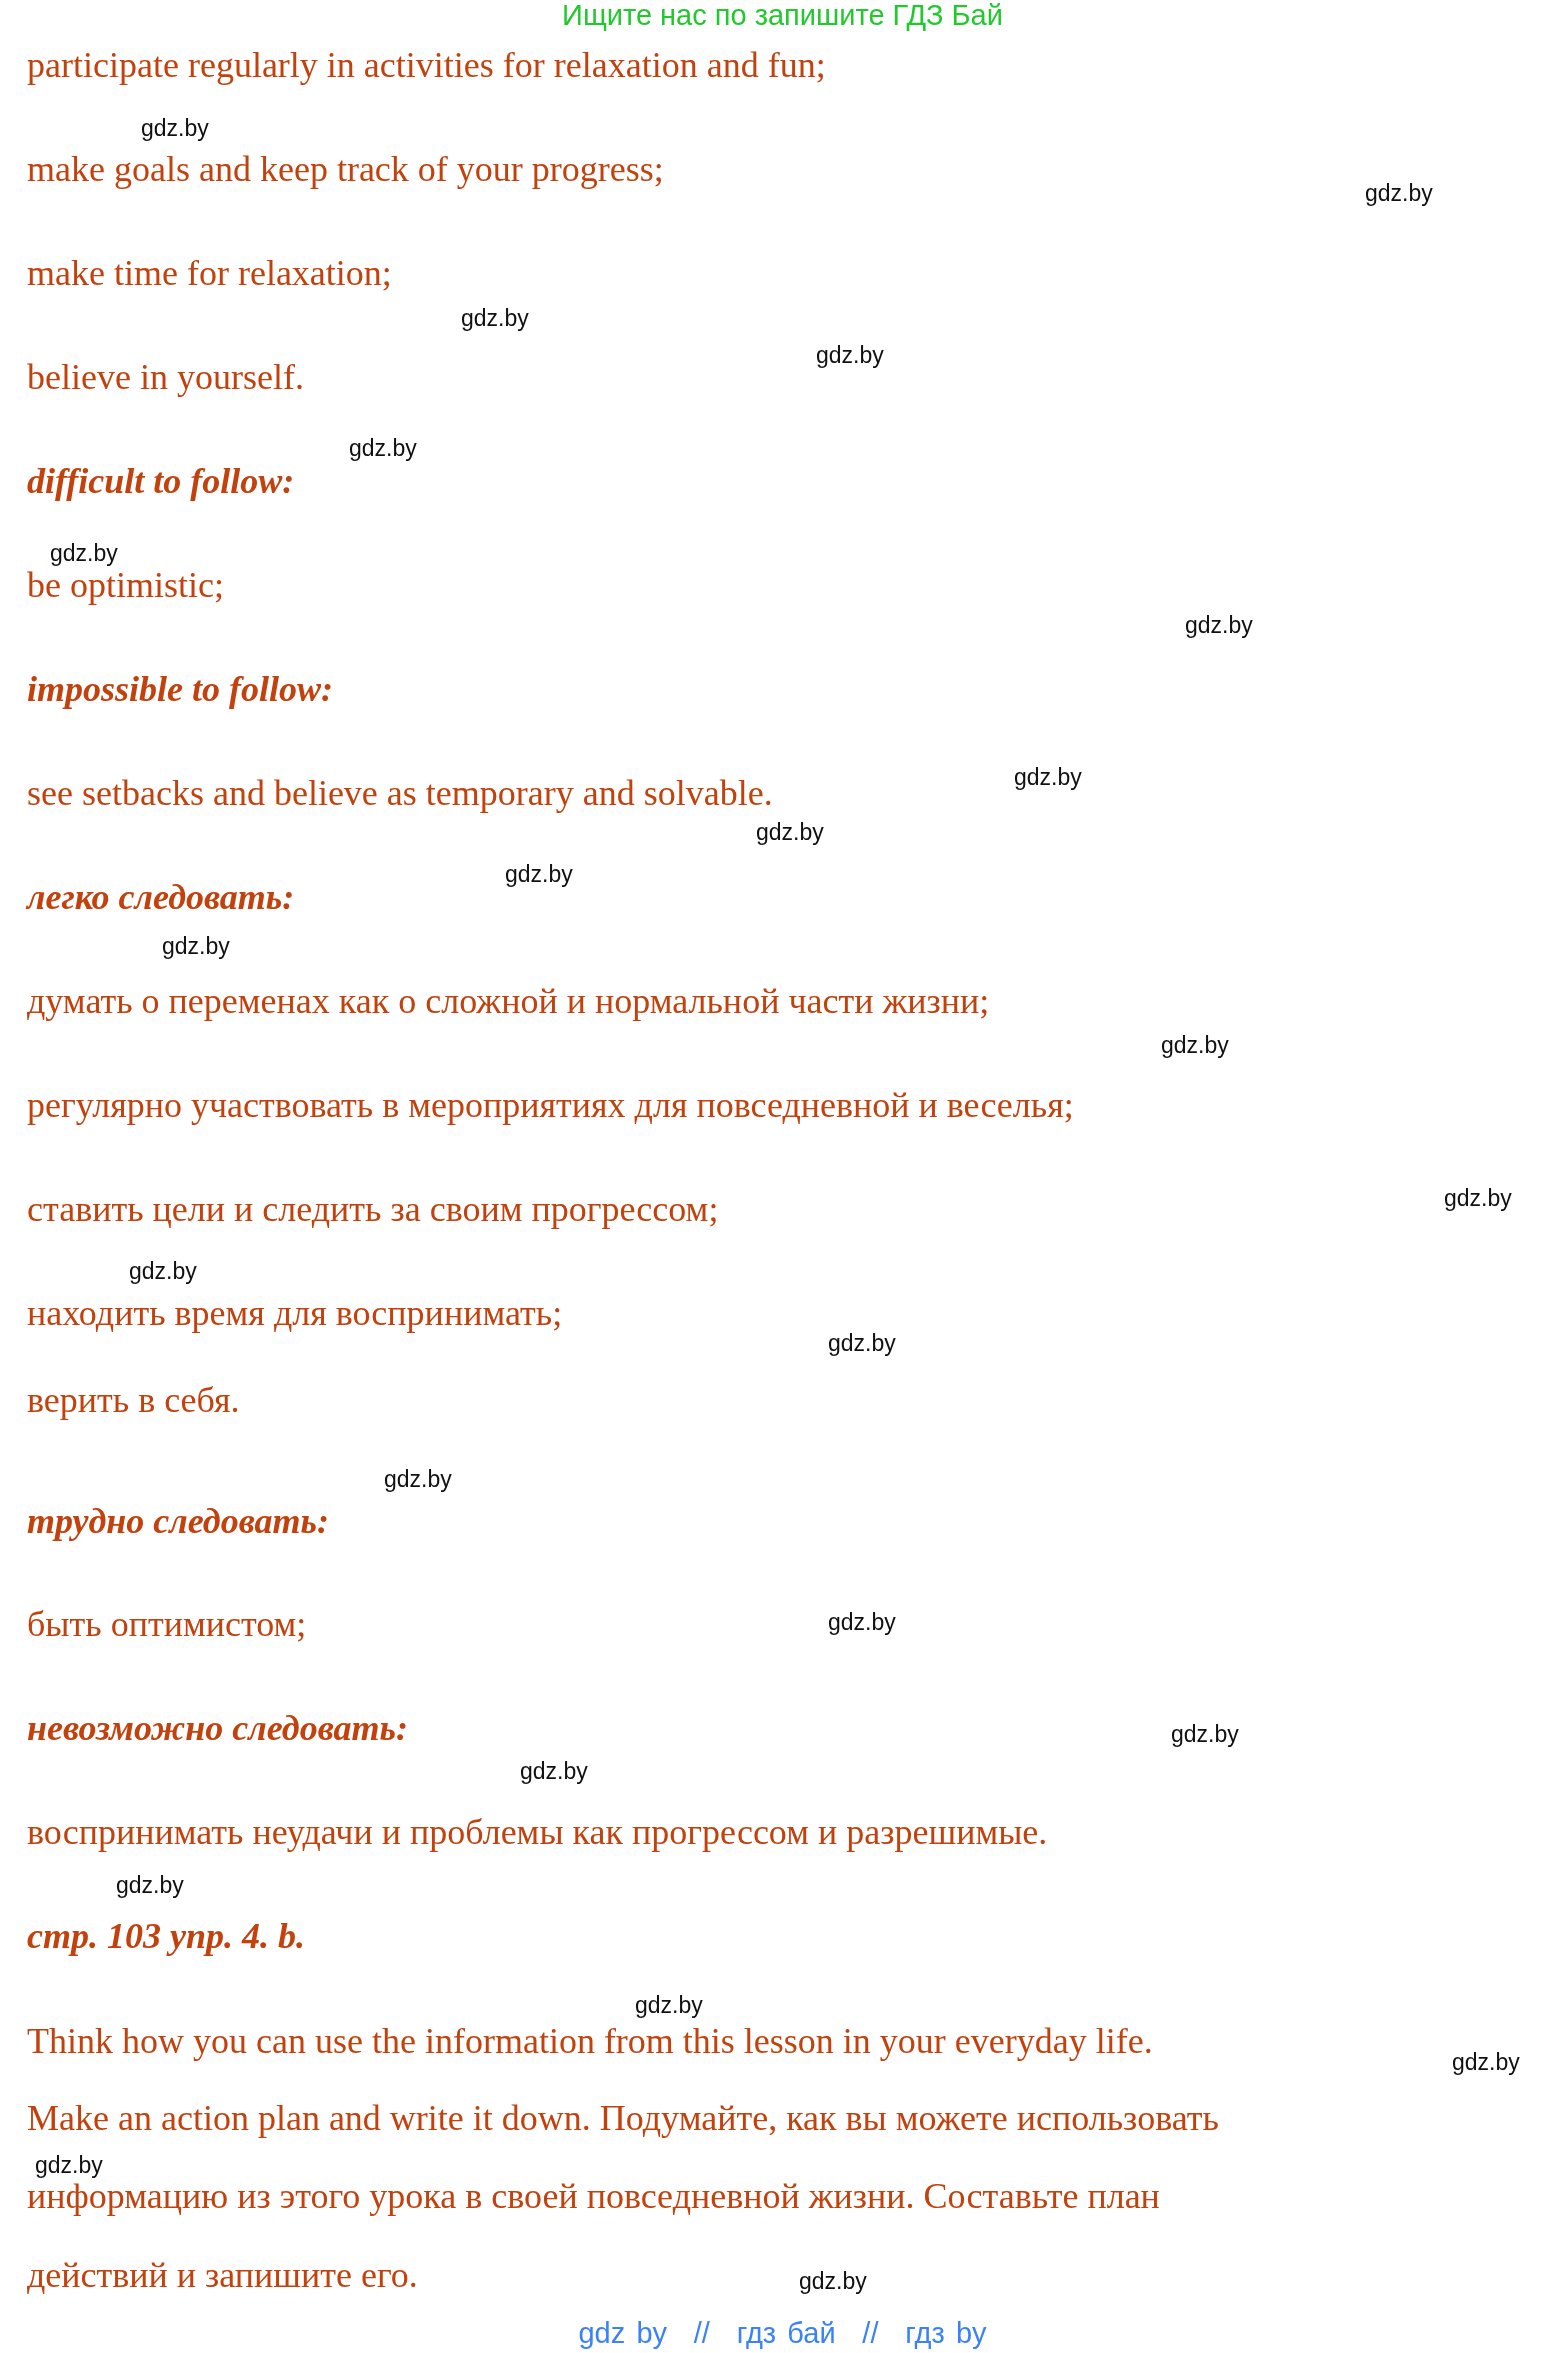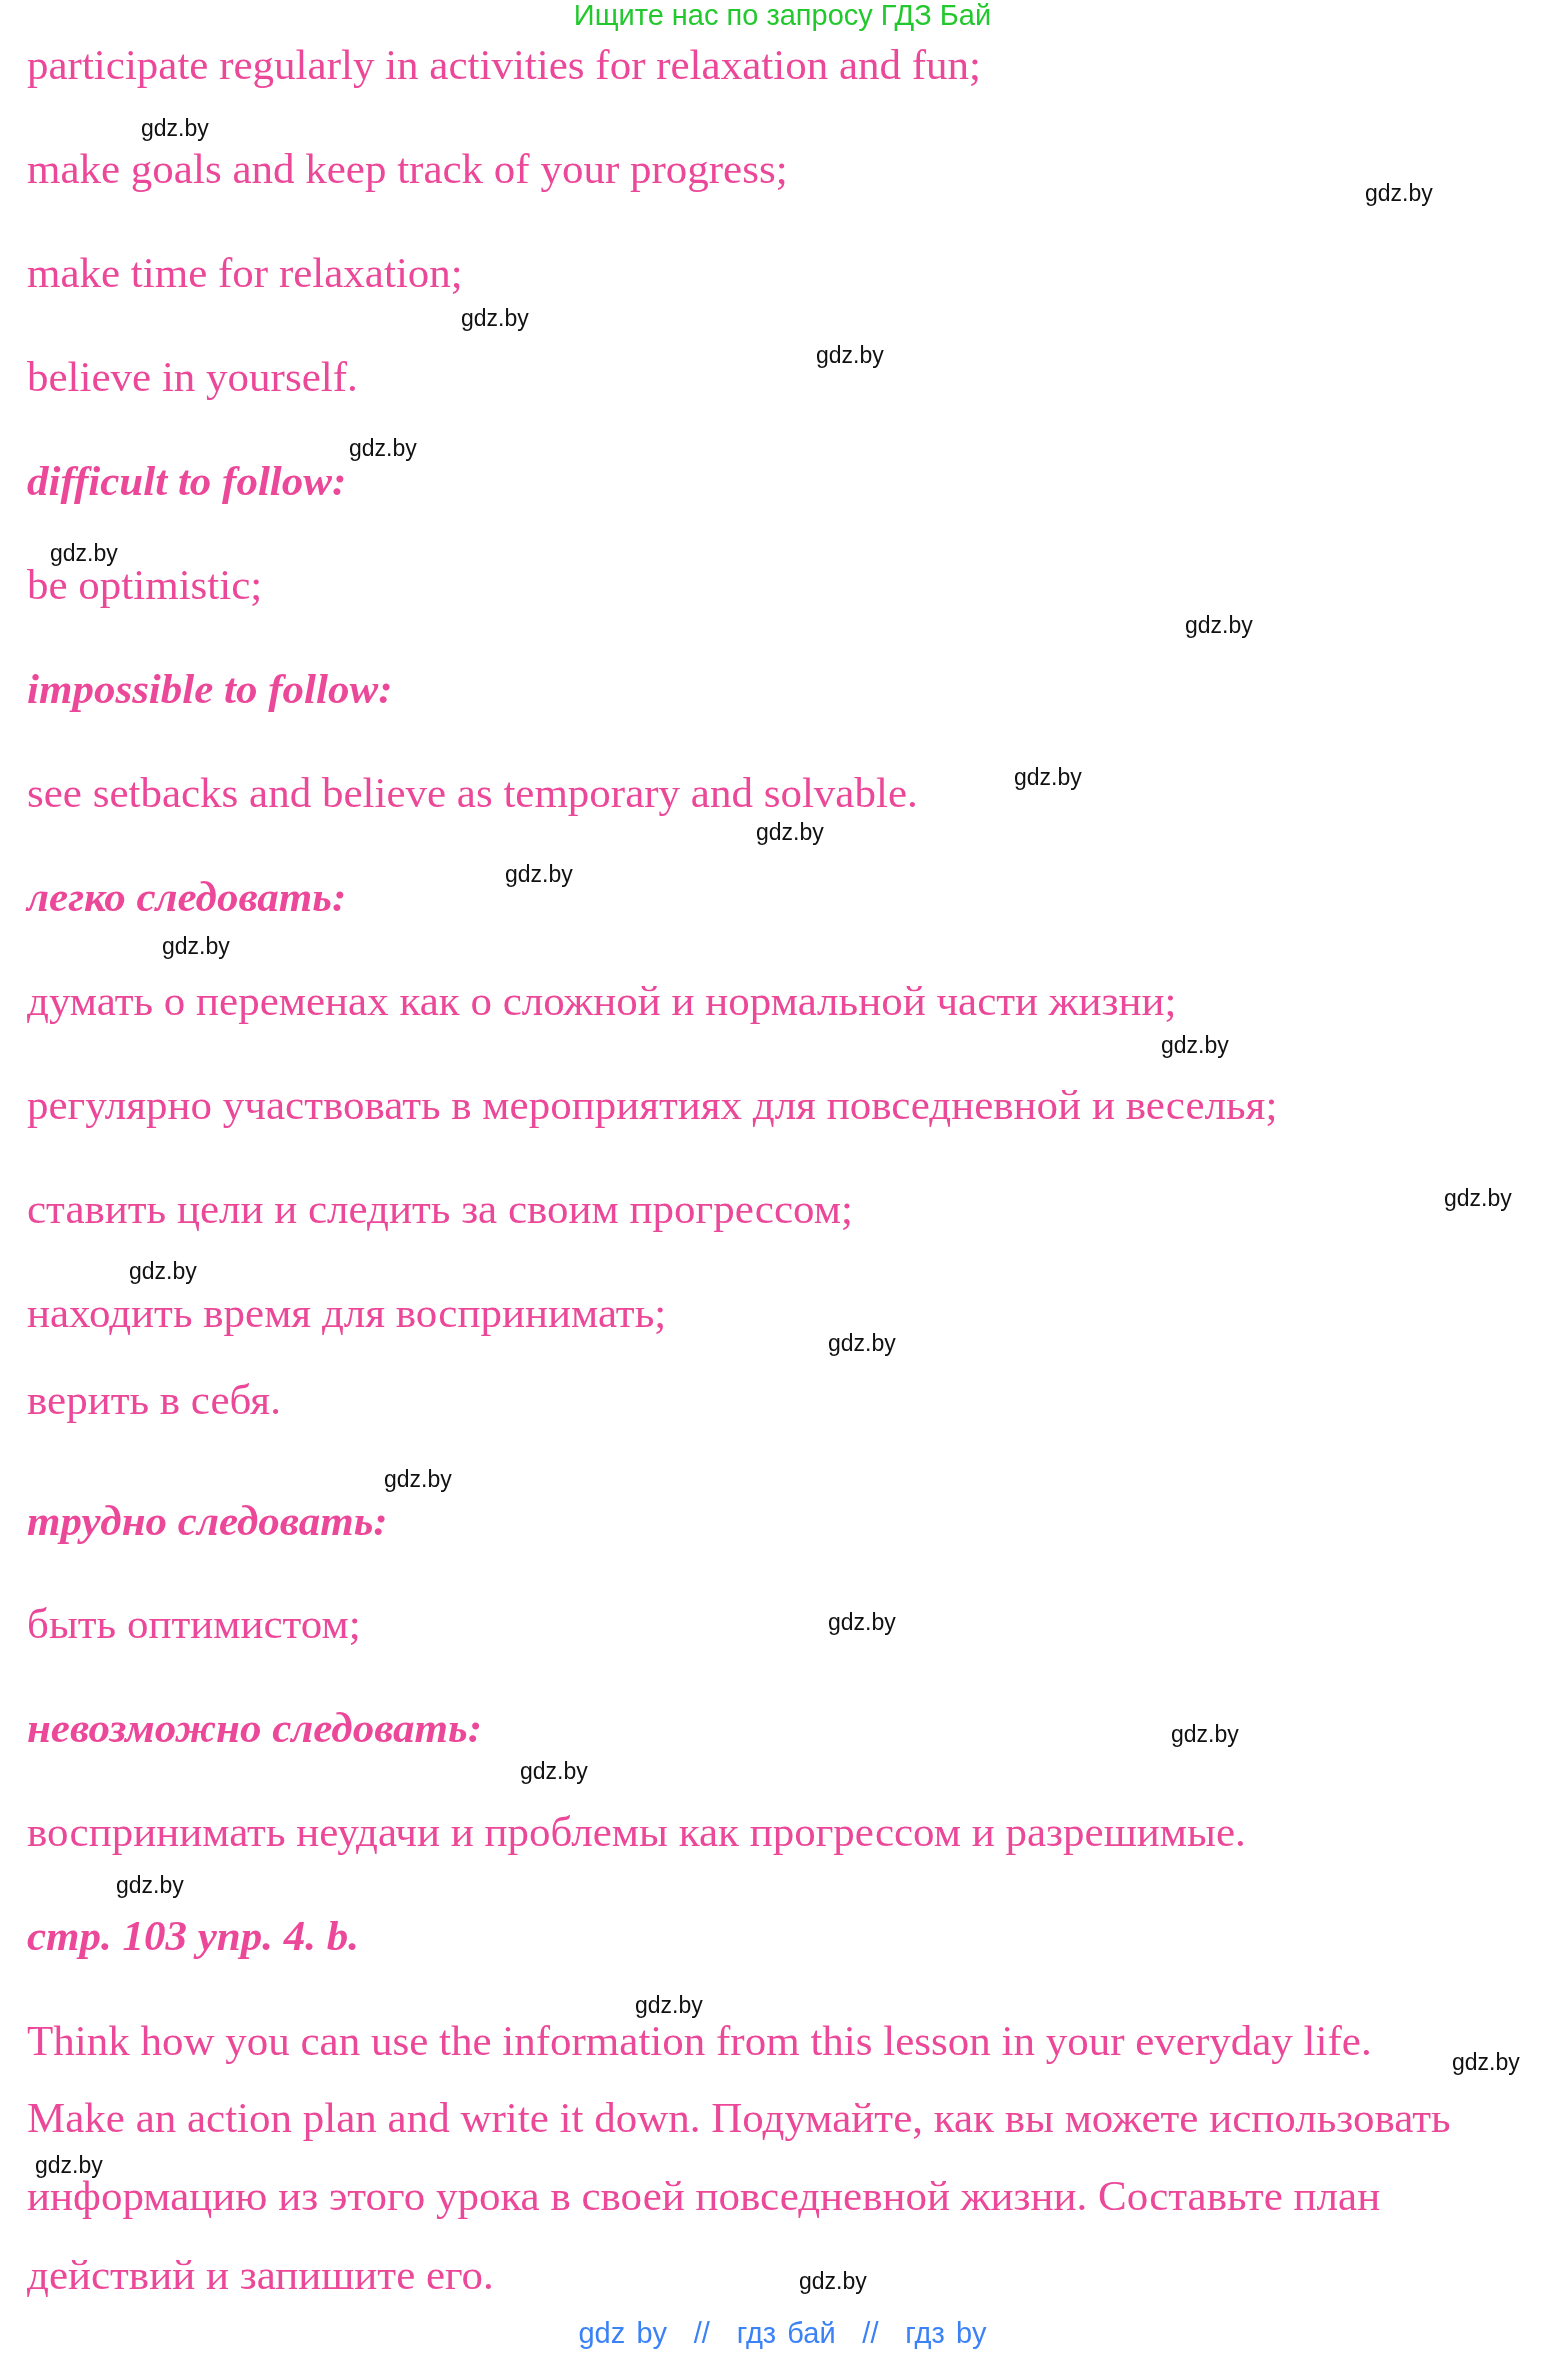--- a/index.html
+++ b/index.html
@@ -1,31 +1,31 @@
 <!DOCTYPE html>
 <html style="font-size:12.4px"><head>
 <meta charset="utf-8">
 <style>
   html, body { margin:0; padding:0; background:#ffffff; }
   body { width:1565px; height:2354px; position:relative; overflow:hidden; }
   .header { position:absolute; left:0; top:0; width:1565px; text-align:center;
     font-family:"Liberation Sans", sans-serif; font-size:29px; color:#22c82e; line-height:31px; }
-  .line { position:absolute; left:27px; font-family:"Liberation Serif", serif; font-size:43px;
-    color:#ec4899; white-space:nowrap; line-height:50px; }
+  .line { position:absolute; left:27px; font-family:"Liberation Serif", serif; font-size:36px;
+    color:#c2410c; white-space:nowrap; line-height:50px; }
   .line.bold { font-weight:bold;font-style:italic; }
   .wm { position:absolute; font-family:"Liberation Sans", sans-serif; font-size:23px; color:#111;
     white-space:nowrap; line-height:26px;text-align:right; }
   .footer { position:absolute; left:0; top:2318px; width:1565px; text-align:center;
     font-family:"Liberation Sans", sans-serif; font-size:29px; color:#3b82f6; line-height:31px; word-spacing:3.1px; }
   .footer span { margin:0 7.8px; }
 </style>
 </head>
 <body>
 
-<div class="header">Ищите нас по запросу ГДЗ Бай</div>
+<div class="header">Ищите нас по запишите ГДЗ Бай</div>
 
 <div>
   <div class="line" style="top:40px">participate regularly in activities for relaxation and fun;</div>
   <div class="line" style="top:144px">make goals and keep track of your progress;</div>
   <div class="line" style="top:248px">make time for relaxation;</div>
   <div class="line" style="top:352px">believe in yourself.</div>
   <div class="line bold" style="top:456px">difficult to follow:</div>
   <div class="line" style="top:560px">be optimistic;</div>
   <div class="line bold" style="top:664px">impossible to follow:</div>
   <div class="line" style="top:768px">see setbacks and believe as temporary and solvable.</div>

